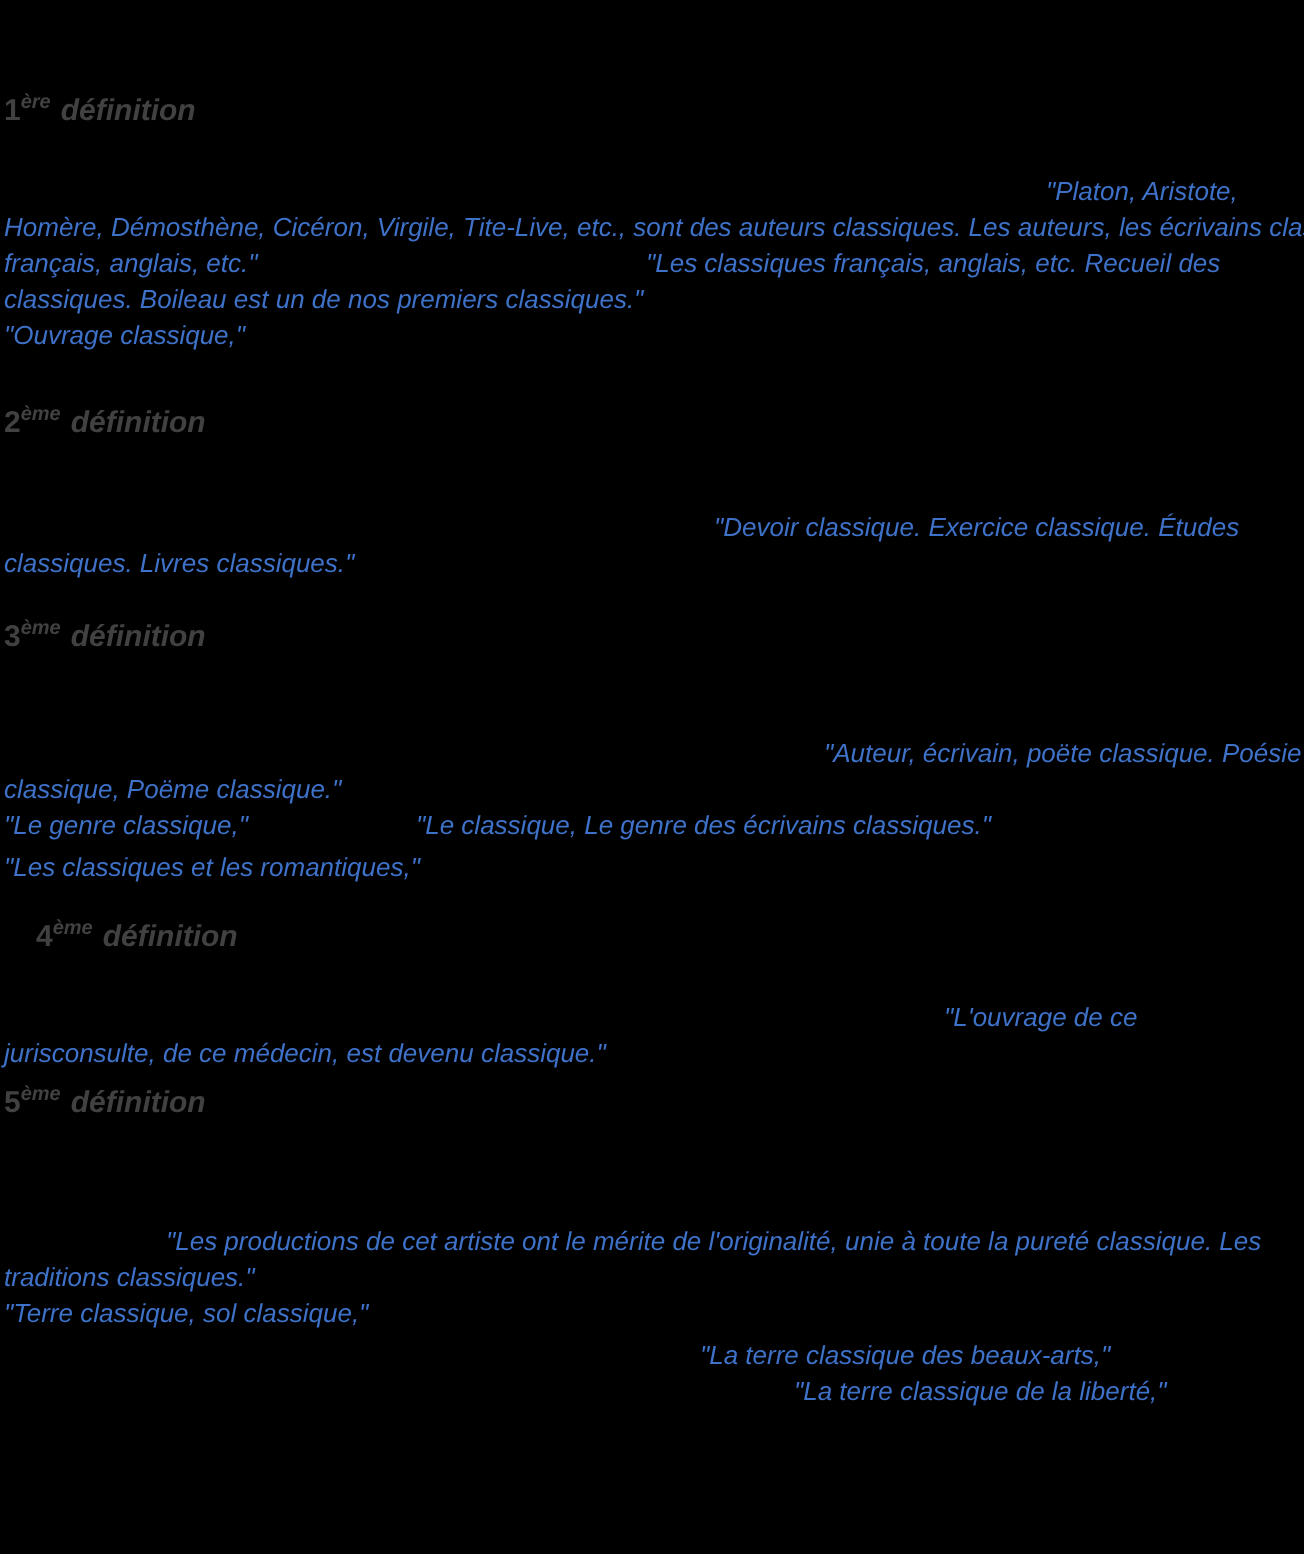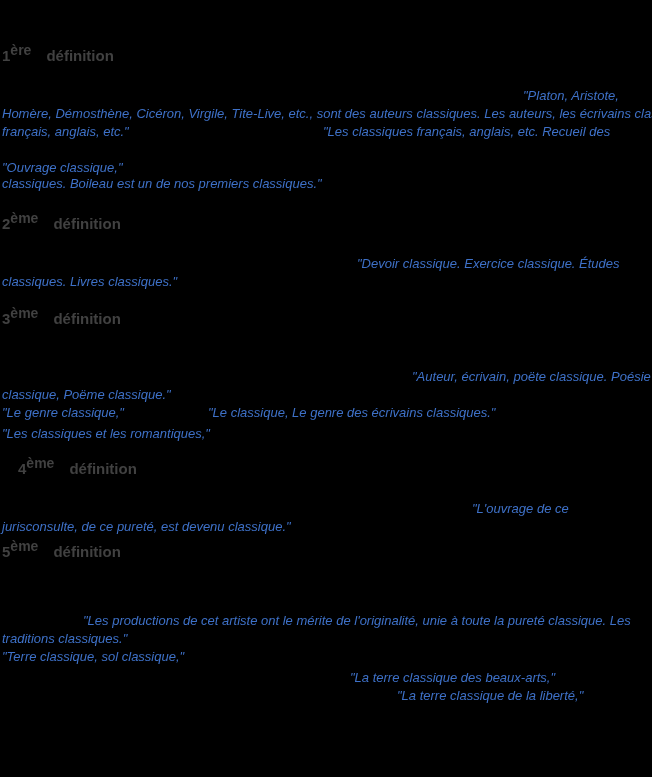--- a/index.html
+++ b/index.html
@@ -12,59 +12,60 @@
   }
   .heading{
     position:absolute;
     color:var(--heading-color,#414141);
     font-weight:bold;
     font-size:15px;
     white-space:nowrap;
     line-height:1.1;
   }
   .heading sup{
-    font-size:14px;
+    font-size:10px;
     font-weight:bold;
     line-height:0;
     vertical-align:super;
+    font-style:italic;
   }
-  .heading .h-word{margin-left:15px;}
+  .heading .h-word{margin-left:5px;font-style:italic;}
   .quote{
     position:absolute;
     color:var(--quote-color,#3e71c8);
     font-style:italic;
     font-size:13px;
     line-height:14px;
     white-space:nowrap;
   }
 </style>
 </head>
 <body>
 
 <div class="page">
   <div id="content">
       <div class="heading" style="left: 2px; top: 48px;"><span class="h-num">1</span><sup class="h-sup">ère</sup><span class="h-word">définition</span></div>
       <div class="quote" style="left: 523px; top: 89px;">"Platon, Aristote,</div>
       <div class="quote" style="left: 2px; top: 107px;">Homère, Démosthène, Cicéron, Virgile, Tite-Live, etc., sont des auteurs classiques. Les auteurs, les écrivains classiques</div>
       <div class="quote" style="left: 2px; top: 125px;">français, anglais, etc."</div>
       <div class="quote" style="left: 323px; top: 125px;">"Les classiques français, anglais, etc. Recueil des</div>
-      <div class="quote" style="left: 2px; top: 143px; margin-top: 34px;">classiques. Boileau est un de nos premiers classiques."</div>
+      <div class="quote" style="left: 2px; top: 143px;">classiques. Boileau est un de nos premiers classiques."</div>
       <div class="quote" style="left: 2px; top: 161px;">"Ouvrage classique,"</div>
-      <div class="heading" style="left: 2px; top: 216px;"><span class="h-num">2</span><sup class="h-sup">ème</sup><span class="h-word">définition</span></div>
+      <div class="heading" style="left: 2px; top: 204px;"><span class="h-num">2</span><sup class="h-sup">ème</sup><span class="h-word">définition</span></div>
       <div class="quote" style="left: 357px; top: 257px;">"Devoir classique. Exercice classique. Études</div>
       <div class="quote" style="left: 2px; top: 275px;">classiques. Livres classiques."</div>
       <div class="heading" style="left: 2px; top: 311px; text-align: right;"><span class="h-num">3</span><sup class="h-sup">ème</sup><span class="h-word">définition</span></div>
       <div class="quote" style="left: 412px; top: 370px;">"Auteur, écrivain, poëte classique. Poésie</div>
       <div class="quote" style="left: 2px; top: 388px;">classique, Poëme classique."</div>
       <div class="quote" style="left: 2px; top: 406px;">"Le genre classique,"</div>
       <div class="quote" style="left: 208px; top: 406px;">"Le classique, Le genre des écrivains classiques."</div>
       <div class="quote" style="left: 2px; top: 427px;">"Les classiques et les romantiques,"</div>
       <div class="heading" style="left: 18px; top: 461px;"><span class="h-num">4</span><sup class="h-sup">ème</sup><span class="h-word">définition</span></div>
       <div class="quote" style="left: 472px; top: 502px;">"L'ouvrage de ce</div>
-      <div class="quote" style="left: 2px; top: 520px;">jurisconsulte, de ce pureté, est devenu classique."</div>
+      <div class="quote" style="left: 2px; top: 520px;">jurisconsulte, de ce médecin, est devenu classique."</div>
       <div class="heading" style="left: 2px; top: 544px;"><span class="h-num">5</span><sup class="h-sup">ème</sup><span class="h-word">définition</span></div>
       <div class="quote" style="left: 83px; top: 614px;">"Les productions de cet artiste ont le mérite de l'originalité, unie à toute la pureté classique. Les</div>
       <div class="quote" style="left: 2px; top: 632px;">traditions classiques."</div>
       <div class="quote" style="left: 2px; top: 650px;">"Terre classique, sol classique,"</div>
       <div class="quote" style="left: 350px; top: 671px;">"La terre classique des beaux-arts,"</div>
       <div class="quote" style="left: 397px; top: 689px;">"La terre classique de la liberté,"</div>
     </div>
 </div>
 
 </body></html>

